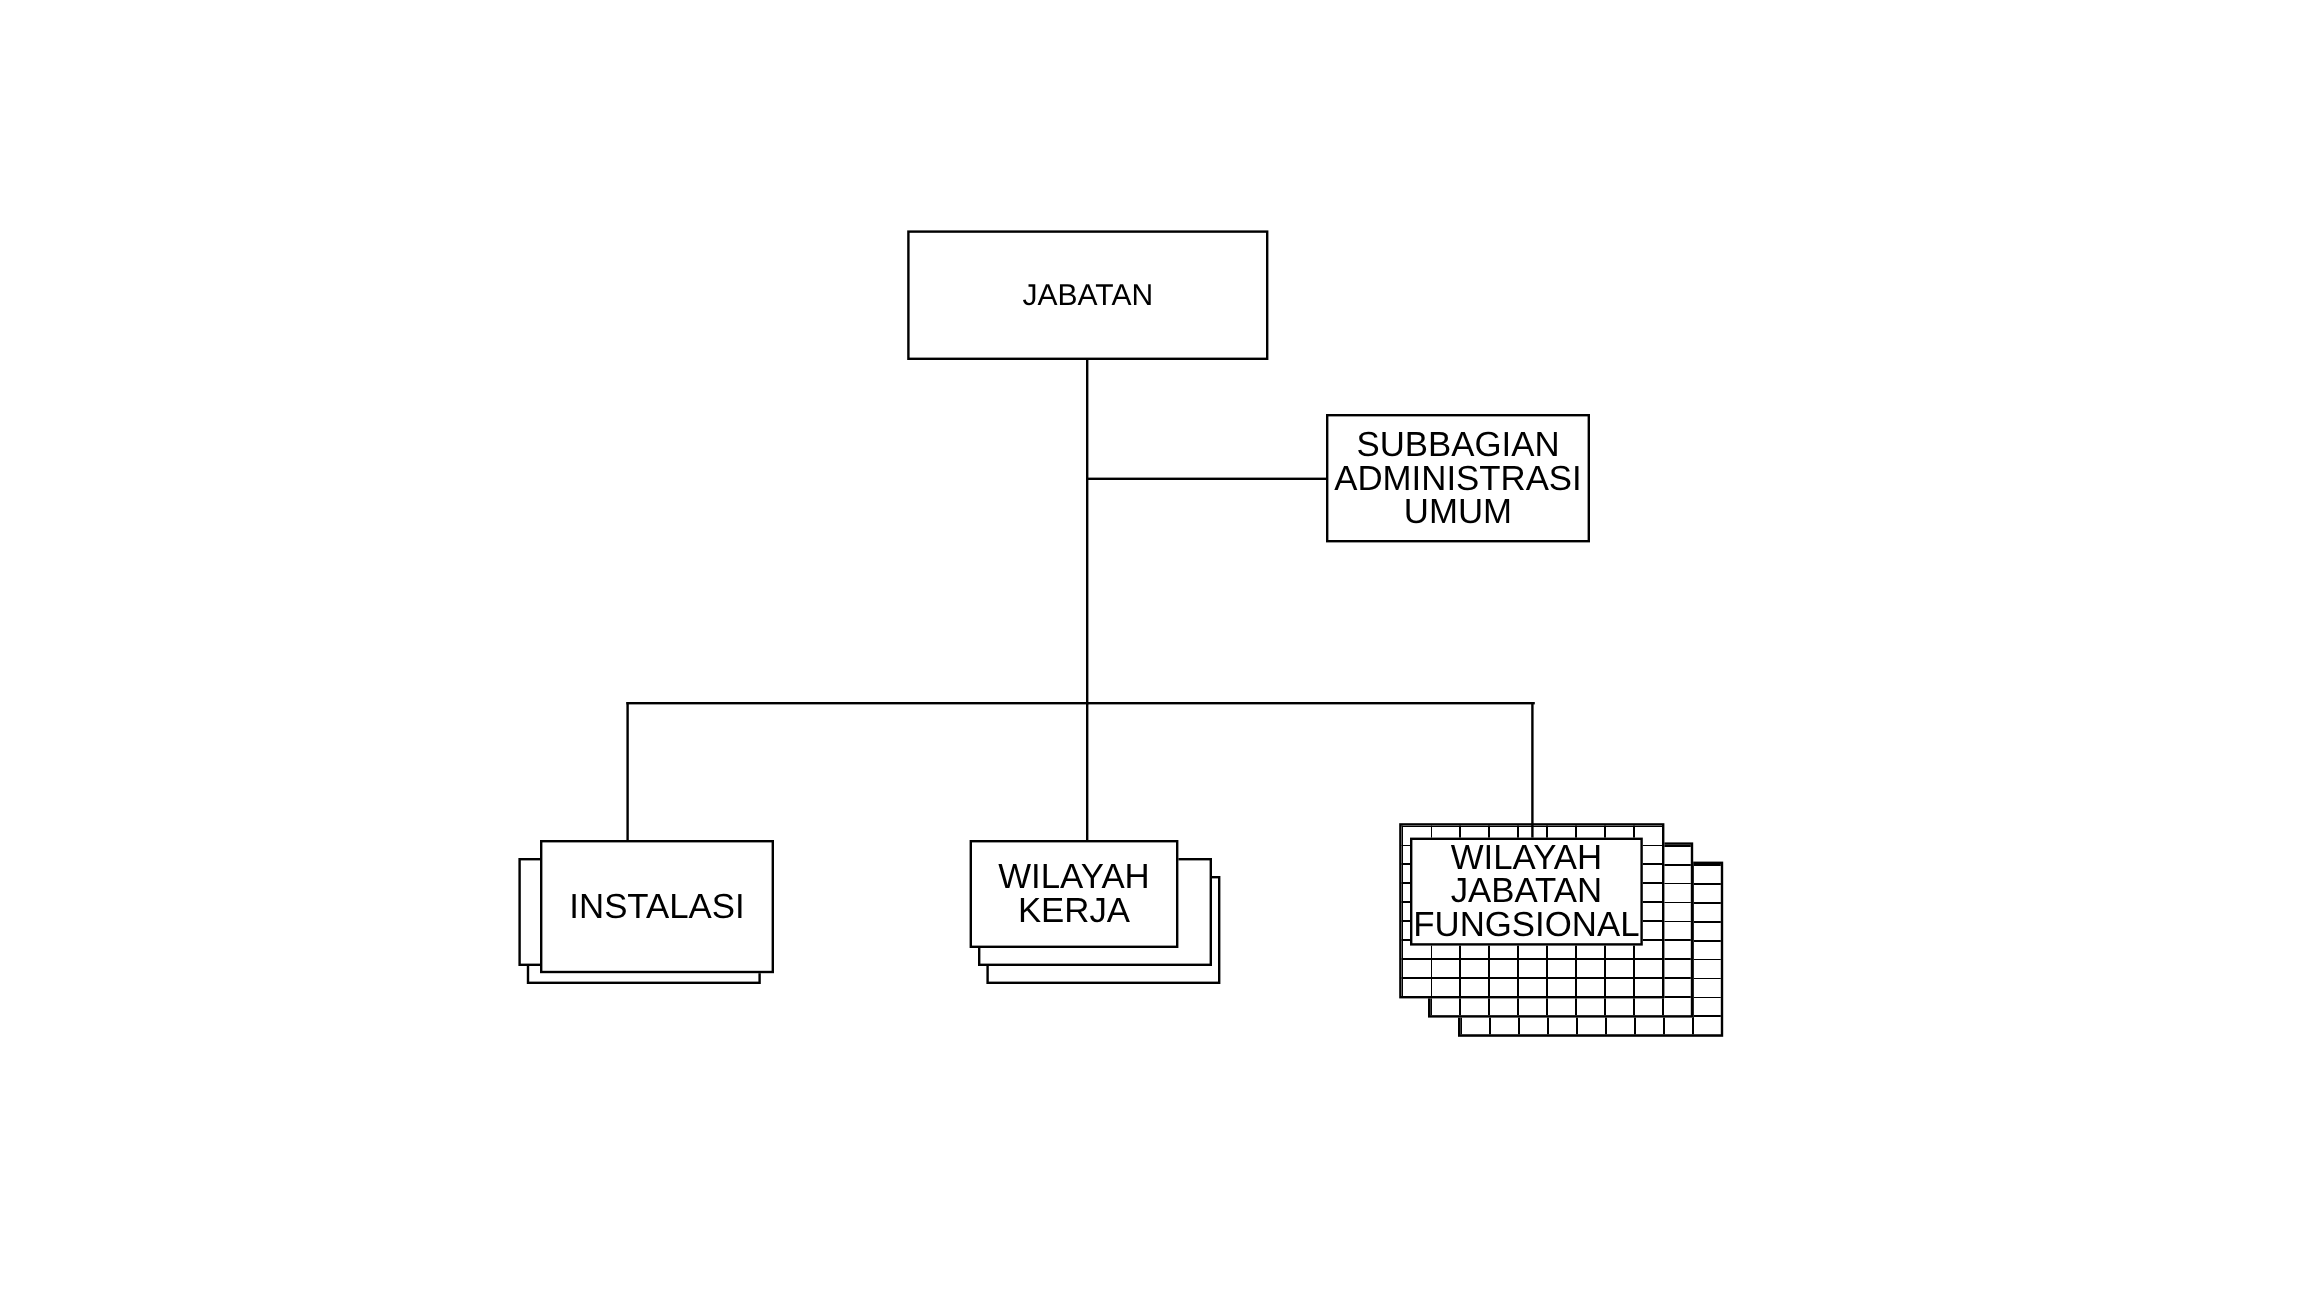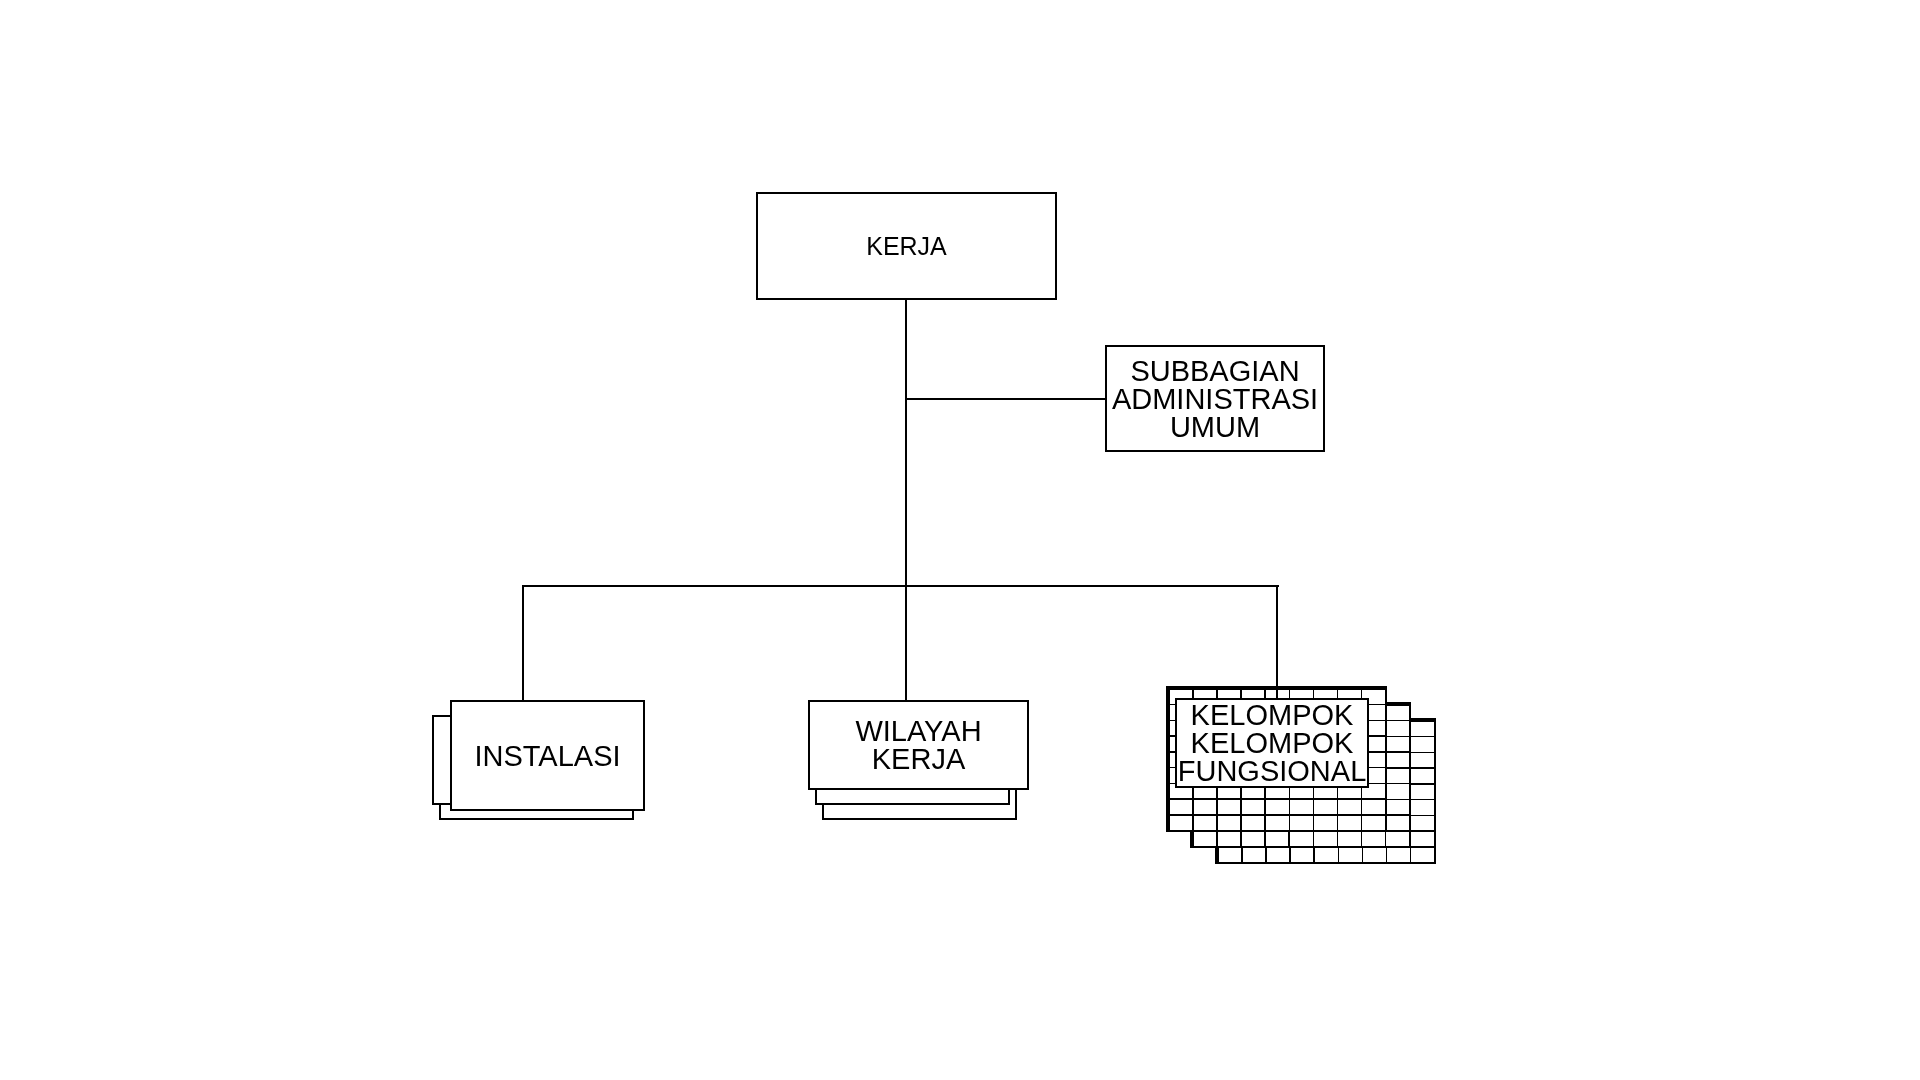--- a/index.html
+++ b/index.html
@@ -66,42 +66,42 @@
 
 <div class="canvas">
 
   <div class="line" style="left:905px; top:299px; width:2px; height:288px;"></div>
   <div class="line" style="left:906px; top:398px; width:201px; height:2px;"></div>
   <div class="line" style="left:522px; top:585px; width:757px; height:2px;"></div>
   <div class="line" style="left:522px; top:585px; width:2px; height:117px;"></div>
   <div class="line" style="left:905px; top:585px; width:2px; height:117px;"></div>
 
   <div class="box" style="left:756px; top:192px; width:301px; height:108px;">
-    <span class="label-lg">KERJA</span>
+    <span class="label-lg">JABATAN</span>
   </div>
 
   <div class="box" style="left:1105px; top:345px; width:220px; height:107px;">
     <span class="label-md">SUBBAGIAN ADMINISTRASI UMUM</span>
   </div>
 
   <div class="layer" style="left:439px; top:730px; width:195px; height:90px;"></div>
   <div class="layer" style="left:432px; top:715px; width:195px; height:90px;"></div>
   <div class="box" style="left:450px; top:700px; width:195px; height:111px;">
     <span class="label-md">INSTALASI</span>
   </div>
 
   <div class="layer" style="left:822px; top:730px; width:195px; height:90px;"></div>
   <div class="layer" style="left:815px; top:715px; width:195px; height:90px;"></div>
-  <div class="box" style="left:808px; top:700px; width:221px; height:90px;">
+  <div class="box" style="left:808px; top:700px; width:174px; height:90px;">
     <span class="label-md">WILAYAH KERJA</span>
   </div>
 
   <div class="grid" style="left:1215px; top:718px;"></div>
   <div class="grid" style="left:1190px; top:702px;"></div>
   <div class="grid" style="left:1166px; top:686px;"></div>
 
   <div class="line" style="left:1276px; top:585px; width:2px; height:115px;"></div>
 
   <div class="box" style="left:1175px; top:698px; width:194px; height:90px;">
-    <span class="label-md">KELOMPOK KELOMPOK FUNGSIONAL</span>
+    <span class="label-md">WILAYAH JABATAN FUNGSIONAL</span>
   </div>
 
 </div>
 
 </body></html>

